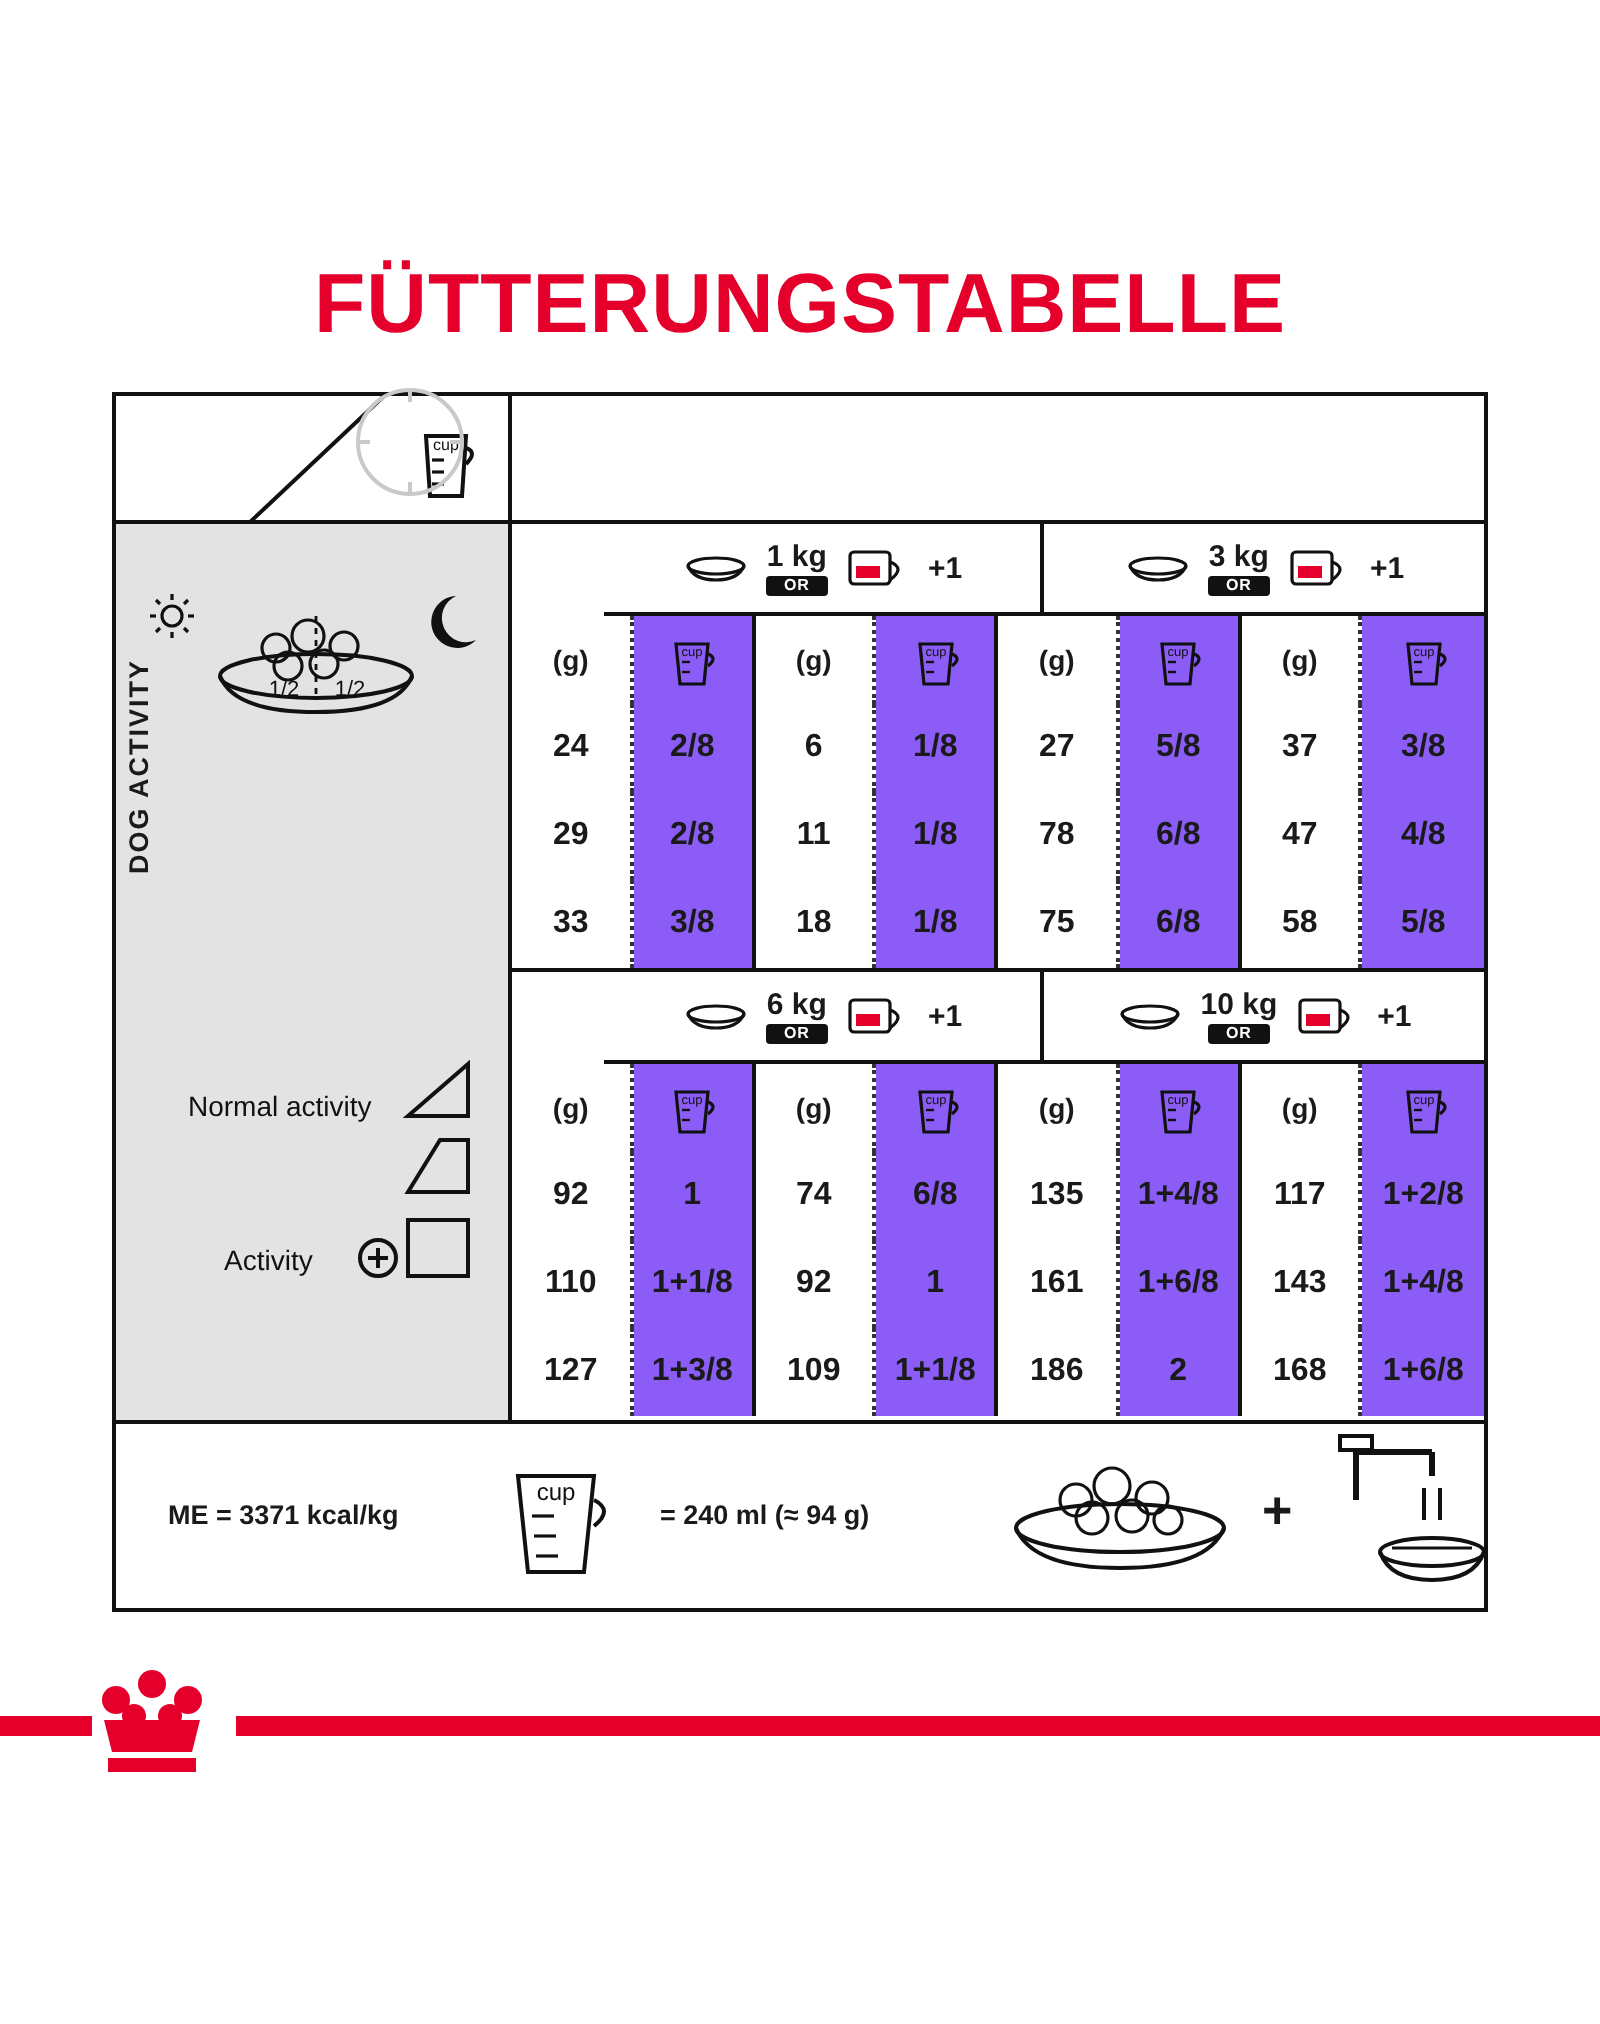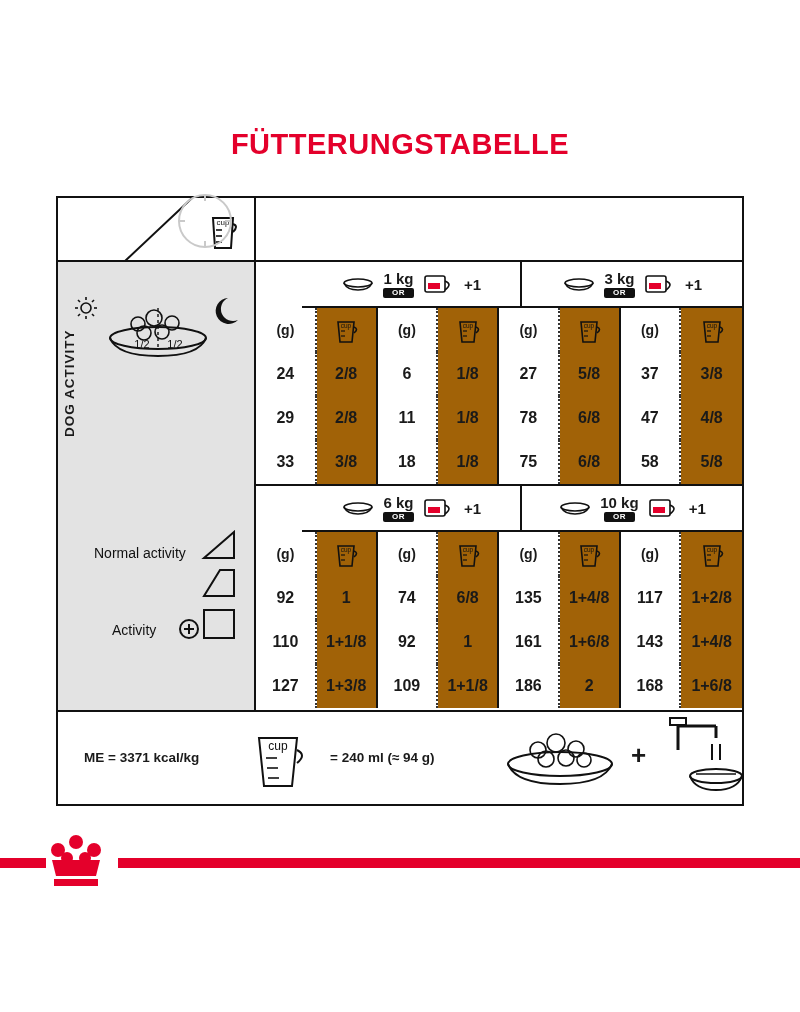--- a/index.html
+++ b/index.html
@@ -16,21 +16,21 @@
     overflow: hidden;
   }
 
   
   .page-title {
     position: absolute;
     top: 128px;
     left: 0;
     width: 800px;
     text-align: center;
-    font-size: 29px;
+    font-size: 42px;
     font-weight: bold;
     letter-spacing: 0.5px;
     color: #e4002b;
   }
 
   
   .table-frame {
     position: absolute;
     left: 56px;
     top: 196px;
@@ -202,21 +202,21 @@
     height: 100%;
   }
   .col {
     width: 25%;
     position: relative;
     box-sizing: border-box;
     display: flex;
     align-items: center;
     justify-content: center;
   }
-  .col.grey { background: #a16207; }
+  .col.grey { background: #8b5cf6; }
   .col.sep-dot { border-right: 2px dotted #333; }
   .col.sep-solid { border-right: 2px solid #111; }
 
   .unit-g { font-size: 14px; font-weight: bold; }
 
   .data-rows { }
   .data-row {
     display: flex;
     height: 44px;
   }

